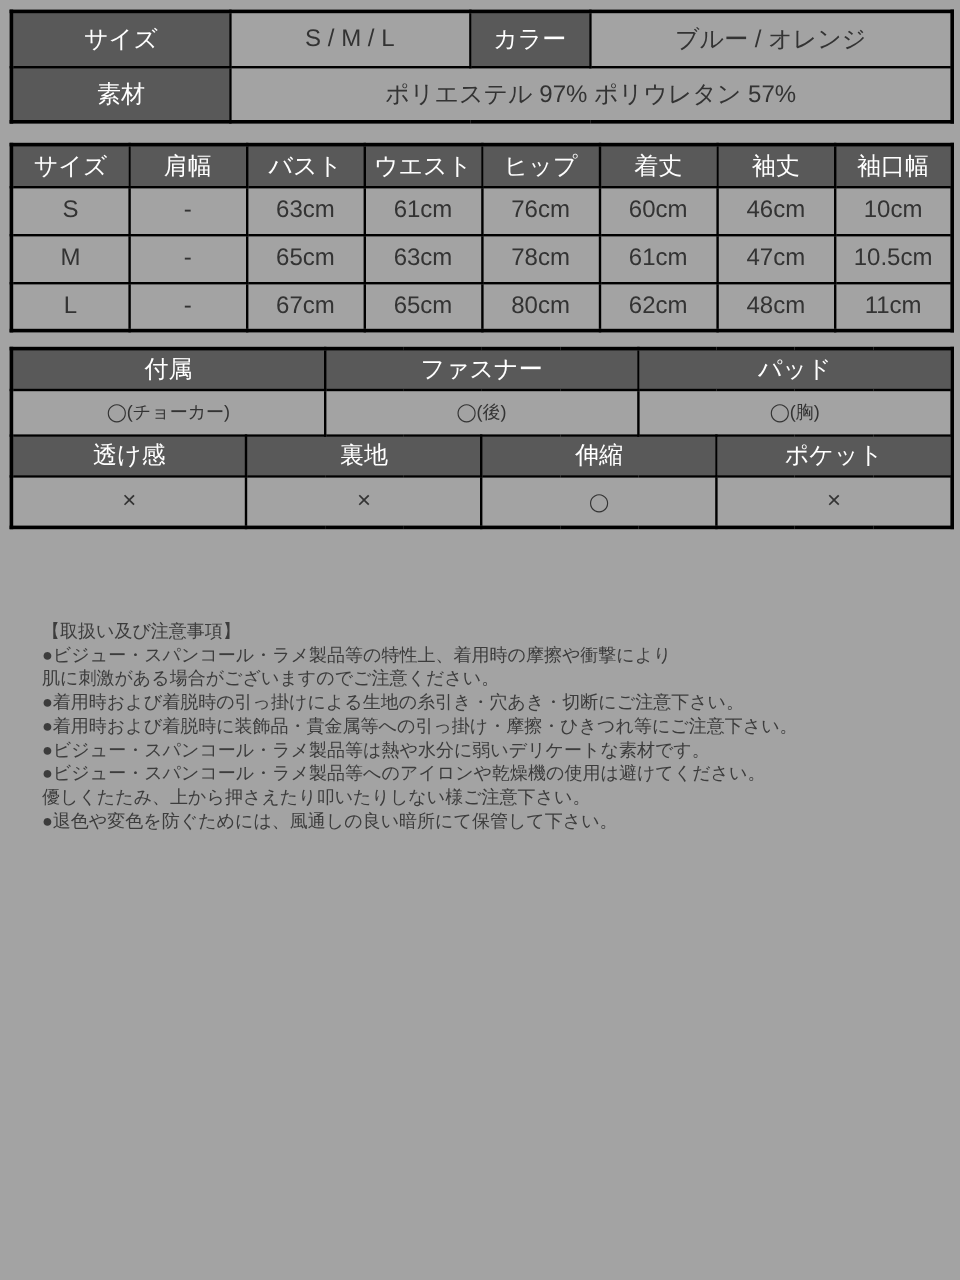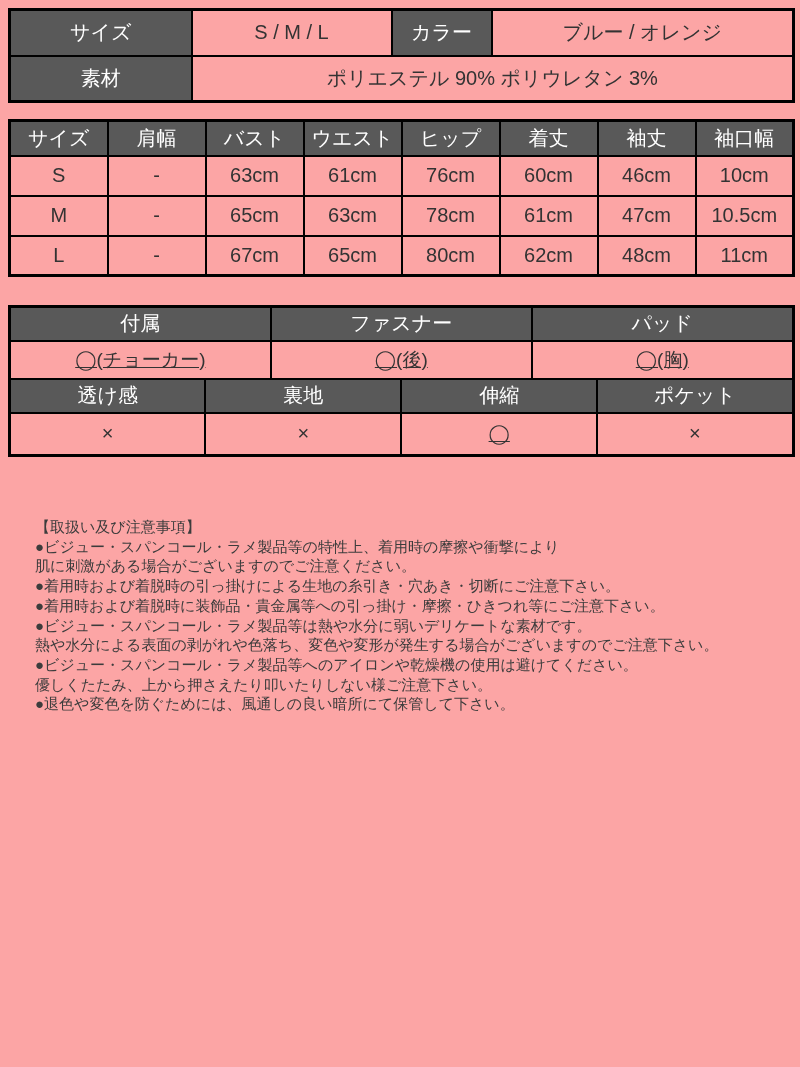--- a/index.html
+++ b/index.html
@@ -5,21 +5,21 @@
   * { margin: 0; padding: 0; box-sizing: border-box; }
   html, body { background: #ffffff; }
   body {
     width: 800px;
     height: 1067px;
     font-family: "Liberation Sans", "DejaVu Sans", sans-serif;
     color: #333333;
     position: relative;
     overflow: hidden;
   }
-  .page { position: absolute; inset: 0; background: #fca5a5; }
+  .page { position: absolute; inset: 0; background: #a3a3a3; }
 
   table {
     border-collapse: collapse;
     table-layout: fixed;
     width: 784px;
     margin-left: 8px;
   }
   td, th {
     border: 2px solid #000000;
     text-align: center;
@@ -41,25 +41,25 @@
   
   .t1 { margin-top: 8px; }
   .t1 tr { height: 46px; }
 
   
   .t2 { margin-top: 16px; }
   .t2 tr.hdr { height: 35px; }
   .t2 tr.data { height: 40px; }
 
   
-  .t3 { margin-top: 28px; }
+  .t3 { margin-top: 12px; }
   .t3 tr.hdr { height: 34px; }
   .t3 tr.val1 { height: 38px; }
   .t3 tr.val2 { height: 43px; }
-  .t3 td.circle-cell { font-size: 19px; text-decoration: underline; }
+  .t3 td.circle-cell { font-size: 15px; }
 
   
   .notes {
     position: absolute;
     left: 35px;
     top: 481px;
     width: 740px;
     font-size: 15px;
     line-height: 19.7px;
     color: #3c3c3c;
@@ -82,21 +82,21 @@
     </colgroup>
     <tbody>
         <tr>
       <th class="dark">サイズ</th>
       <td>S / M / L</td>
       <th class="dark">カラー</th>
       <td>ブルー / オレンジ</td>
     </tr>
     <tr>
       <th class="dark">素材</th>
-      <td colspan="3">ポリエステル 90%  ポリウレタン 3%</td>
+      <td colspan="3">ポリエステル 97%  ポリウレタン 57%</td>
     </tr>
   </tbody>
     </table>
 
   <table class="t2 t-outer">
     <colgroup>
       <col style="width:98px">
         <col style="width:98px">
         <col style="width:98px">
         <col style="width:98px">
@@ -190,19 +190,18 @@
   </tbody>
     </table>
 
   <div class="notes">
     <div class="line">【取扱い及び注意事項】</div>
     <div class="line">●ビジュー・スパンコール・ラメ製品等の特性上、着用時の摩擦や衝撃により</div>
     <div class="line">肌に刺激がある場合がございますのでご注意ください。</div>
     <div class="line">●着用時および着脱時の引っ掛けによる生地の糸引き・穴あき・切断にご注意下さい。</div>
     <div class="line">●着用時および着脱時に装飾品・貴金属等への引っ掛け・摩擦・ひきつれ等にご注意下さい。</div>
     <div class="line">●ビジュー・スパンコール・ラメ製品等は熱や水分に弱いデリケートな素材です。</div>
-    <div class="line">熱や水分による表面の剥がれや色落ち、変色や変形が発生する場合がございますのでご注意下さい。</div>
     <div class="line">●ビジュー・スパンコール・ラメ製品等へのアイロンや乾燥機の使用は避けてください。</div>
     <div class="line">優しくたたみ、上から押さえたり叩いたりしない様ご注意下さい。</div>
     <div class="line">●退色や変色を防ぐためには、風通しの良い暗所にて保管して下さい。</div>
   </div>
 
 </div>
 
 </body></html>

